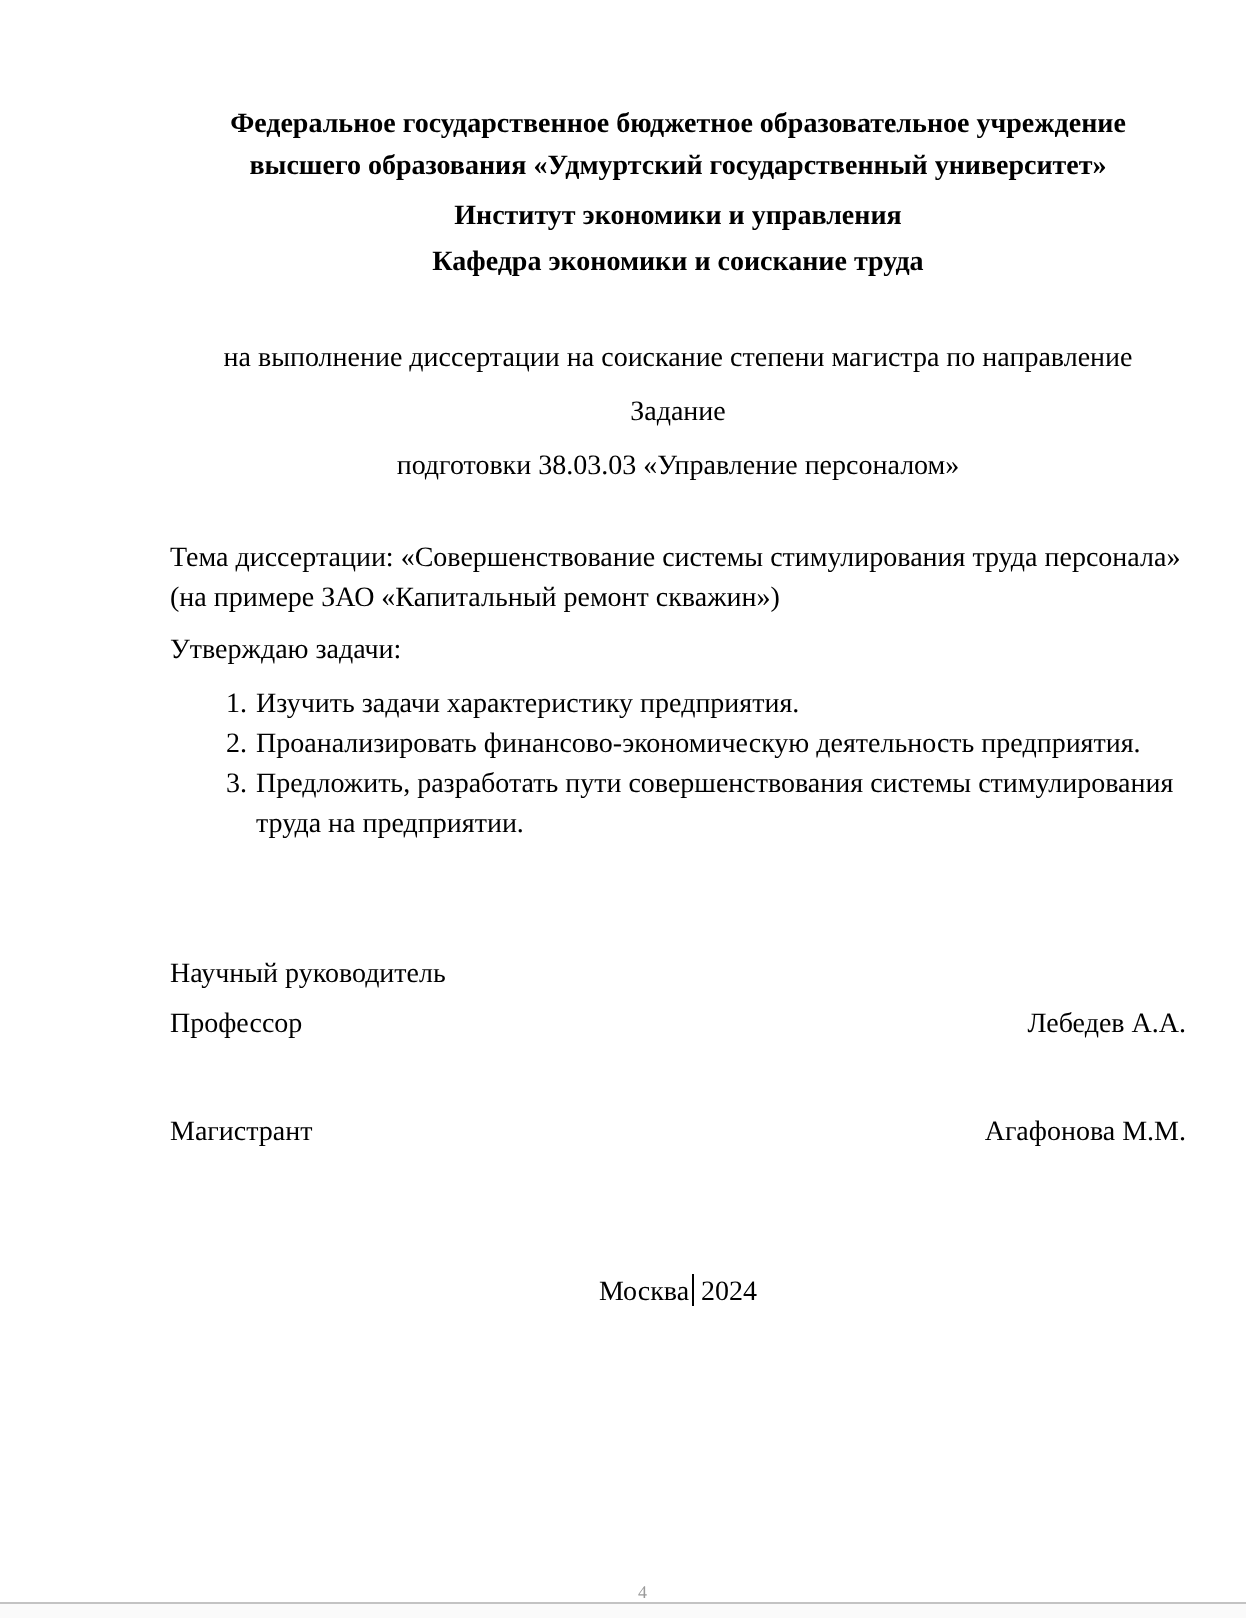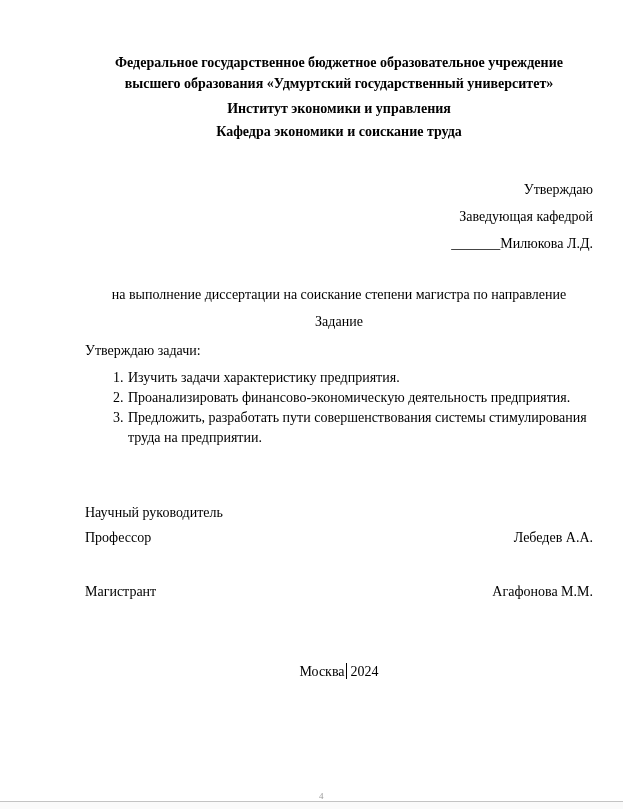--- a/index.html
+++ b/index.html
@@ -88,31 +88,28 @@
 </head>
 <body>
 
 <div class="doc-page">
 
   <div class="center bold nowrap org-line">Федеральное государственное бюджетное образовательное учреждение</div>
   <div class="center bold nowrap org-line">высшего образования «Удмуртский государственный университет»</div>
   <div class="center bold nowrap institute">Институт экономики и управления</div>
   <div class="center bold nowrap department">Кафедра экономики и соискание труда</div>
 
-  <div class="approval">
-    <div class="right">Утверждаю</div>
-    <div class="right">Заведующая кафедрой</div>
-    <div class="right">_______Милюкова Л.Д.</div>
-  </div>
 
   <div class="assignment">
     <div class="center nowrap">на выполнение диссертации на соискание степени магистра по направление</div>
     <div class="center">Задание</div>
+    <div class="center nowrap">подготовки 38.03.03 «Управление персоналом»</div>
   </div>
 
+  <div class="topic">Тема диссертации: «Совершенствование системы стимулирования труда персонала» (на примере ЗАО «Капитальный ремонт скважин»)</div>
 
   <div class="tasks-label">Утверждаю задачи:</div>
 
   <div class="task-list">
     <div class="task-item">
       <span class="task-num">1.</span>
       <span>Изучить задачи характеристику предприятия.</span>
     </div>
     <div class="task-item">
       <span class="task-num">2.</span>

